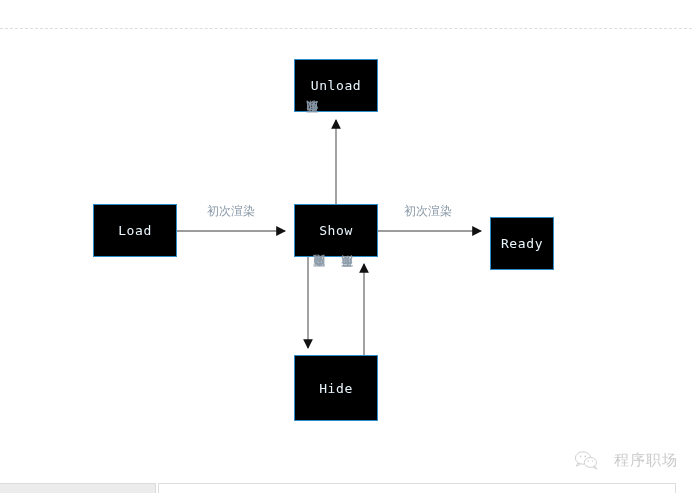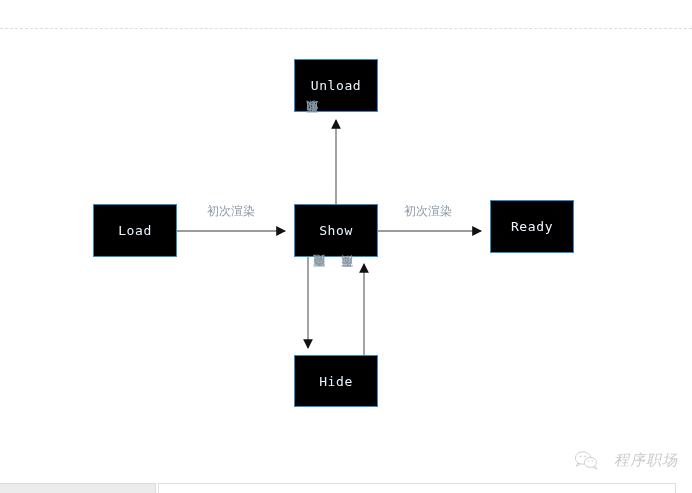--- a/index.html
+++ b/index.html
@@ -41,23 +41,23 @@
   .node .node-label {
     color: #eaf6fd;
     font-family: "DejaVu Sans Mono", "Liberation Mono", monospace;
     font-size: 13px;
     letter-spacing: 0.6px;
     line-height: 1;
     user-select: none;
   }
   #node-load   { left: 93px;  top: 204px; width: 84px;  height: 53px; }
   #node-show   { left: 294px; top: 204px; width: 84px;  height: 53px; }
-  #node-ready  { left: 490px; top: 200px; width: 84px;  height: 53px; }
+  #node-ready  { left: 490px; top: 217px; width: 64px;  height: 53px; }
   #node-unload { left: 294px; top: 59px;  width: 84px;  height: 53px; }
-  #node-hide   { left: 294px; top: 355px; width: 84px;  height: 52px; }
+  #node-hide   { left: 294px; top: 355px; width: 84px;  height: 66px; }
 
   
   #edges {
     position: absolute;
     left: 0; top: 0;
     width: 692px; height: 493px;
     pointer-events: none;
   }
   
   .edge-label {
@@ -83,21 +83,20 @@
   
   #watermark {
     position: absolute;
     right: 14px;
     top: 450px;
     display: flex;
     align-items: center;
     gap: 16px;
     opacity: 0.45;
     user-select: none;
-    font-style: italic;
   }
   #watermark .wm-text {
     color: #888888;
     font-size: 15px;
     letter-spacing: 1px;
   }
   #watermark .wm-icon { display: block; }
 
   
   .bottom-chrome {

